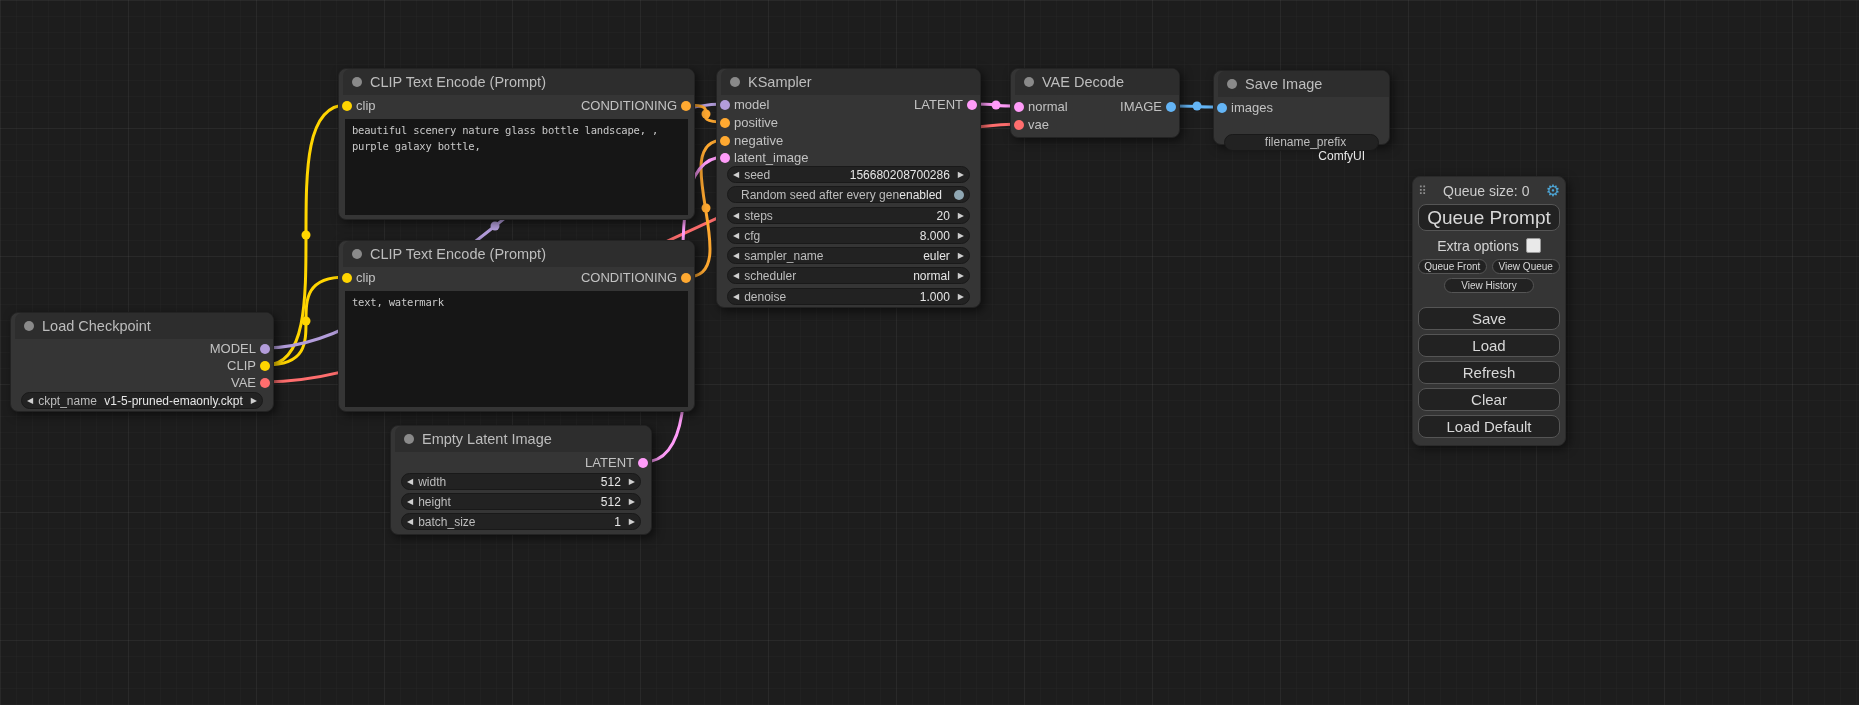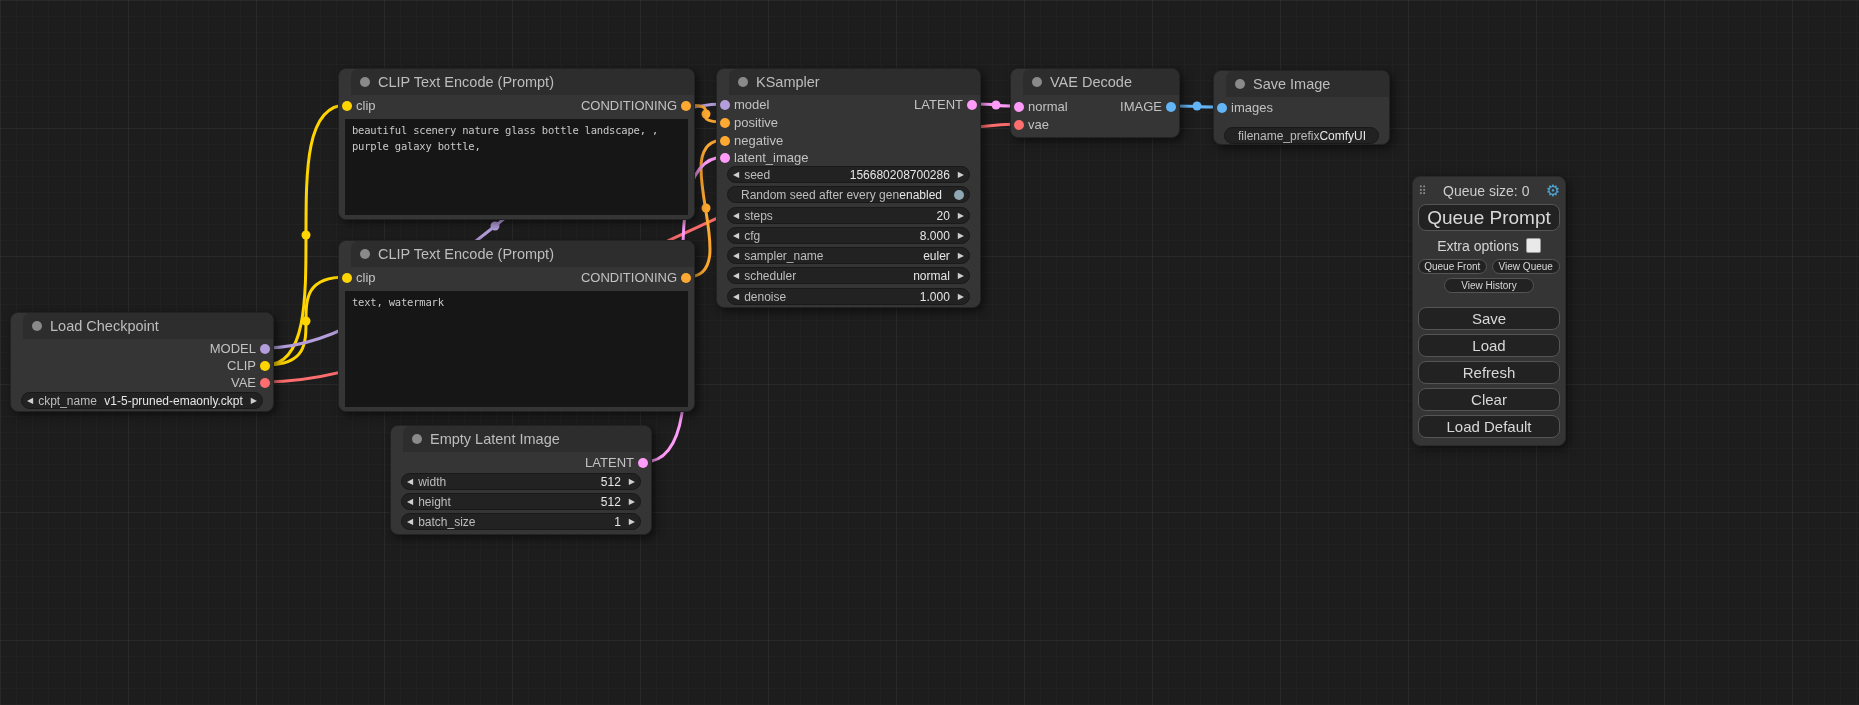--- a/index.html
+++ b/index.html
@@ -10,21 +10,21 @@
       linear-gradient(rgba(255,255,255,.035) 1px, transparent 1px),
       linear-gradient(90deg, rgba(255,255,255,.035) 1px, transparent 1px),
       linear-gradient(rgba(255,255,255,.015) 1px, transparent 1px),
       linear-gradient(90deg, rgba(255,255,255,.015) 1px, transparent 1px);
     background-size:128px 128px,128px 128px,16px 16px,16px 16px;
     font-family:"Liberation Sans","DejaVu Sans",sans-serif;
   }
   
   .node{position:absolute;background:#353535;border:1px solid #232323;border-radius:8px;
         box-shadow:3px 3px 10px rgba(0,0,0,.55);box-sizing:border-box;z-index:2;}
-  .ntitle{position:absolute;left:12px;right:0;top:0;height:26px;background:#2d2d2d;
+  .ntitle{position:absolute;left:4px;right:0;top:0;height:26px;background:#2d2d2d;
           border-radius:7px 7px 0 0;display:flex;align-items:center;gap:8px;padding:0 9px;box-sizing:border-box;}
   .ntitle .t{color:#bdbdbd;font-size:14.5px;white-space:nowrap;}
   .cdot{width:10px;height:10px;border-radius:50%;background:#8a8a8a;flex:0 0 auto;}
   .slot{position:absolute;font-size:13px;color:#c2c2c2;line-height:16px;white-space:nowrap;}
   .lin{left:17px;} .lout{right:17px;}
   .dot{position:absolute;width:10px;height:10px;border-radius:50%;z-index:3;}
   .din{left:3px;} .dout{right:3px;}
   .dot-model{background:var(--c-model,#B39DDB);} .dot-clip{background:var(--c-clip,#FFD500);}
   .dot-vae{background:var(--c-vae,#FF6E6E);} .dot-cond{background:var(--c-conditioning,#FFA931);}
   .dot-latent{background:var(--c-latent,#FF9CF9);} .dot-image{background:var(--c-image,#64B5F6);}
@@ -235,21 +235,21 @@
     <span class="dot dout dot-image" style="top:33px;"></span>
   </div>
 
   <div class="node" style="left:1213px;top:70px;width:177px;height:75px;">
     <div class="ntitle">
       <span class="cdot"></span>
       <span class="t">Save Image</span>
     </div>
     <span class="dot din dot-image" style="top:32px;"></span>
     <span class="slot lin" style="top:29px;">images</span>
-    <div class="widget noarrow" style="top:56px;">
+    <div class="widget noarrow" style="top:63px;flex-direction:column;">
       <span class="wname">filename_prefix</span>
       <span class="wval">ComfyUI</span>
     </div>
   </div>
 
   <div id="menu">
     <div class="mhead">
       <span class="mdrag">⠿</span>
       <span class="mtitle">Queue size: 0</span>
       <span class="mgear">⚙</span>

